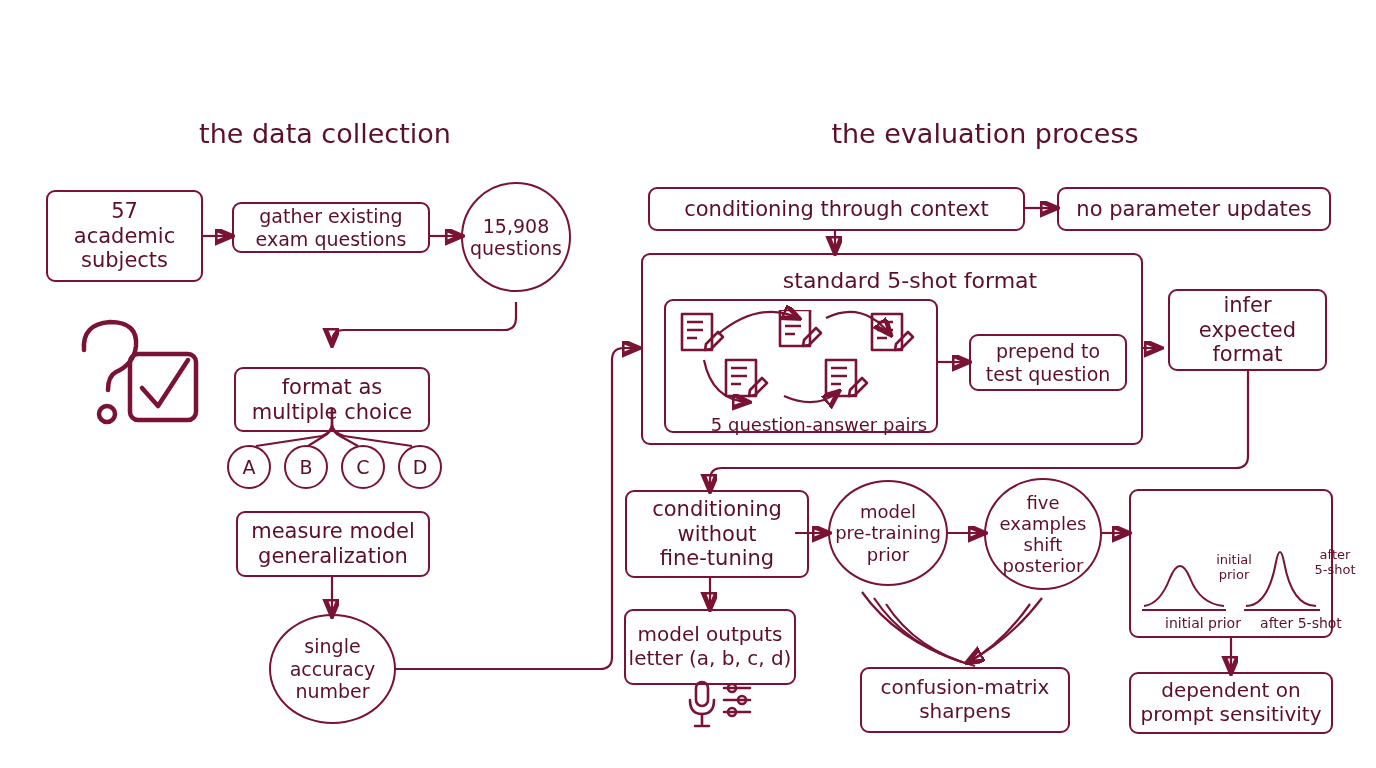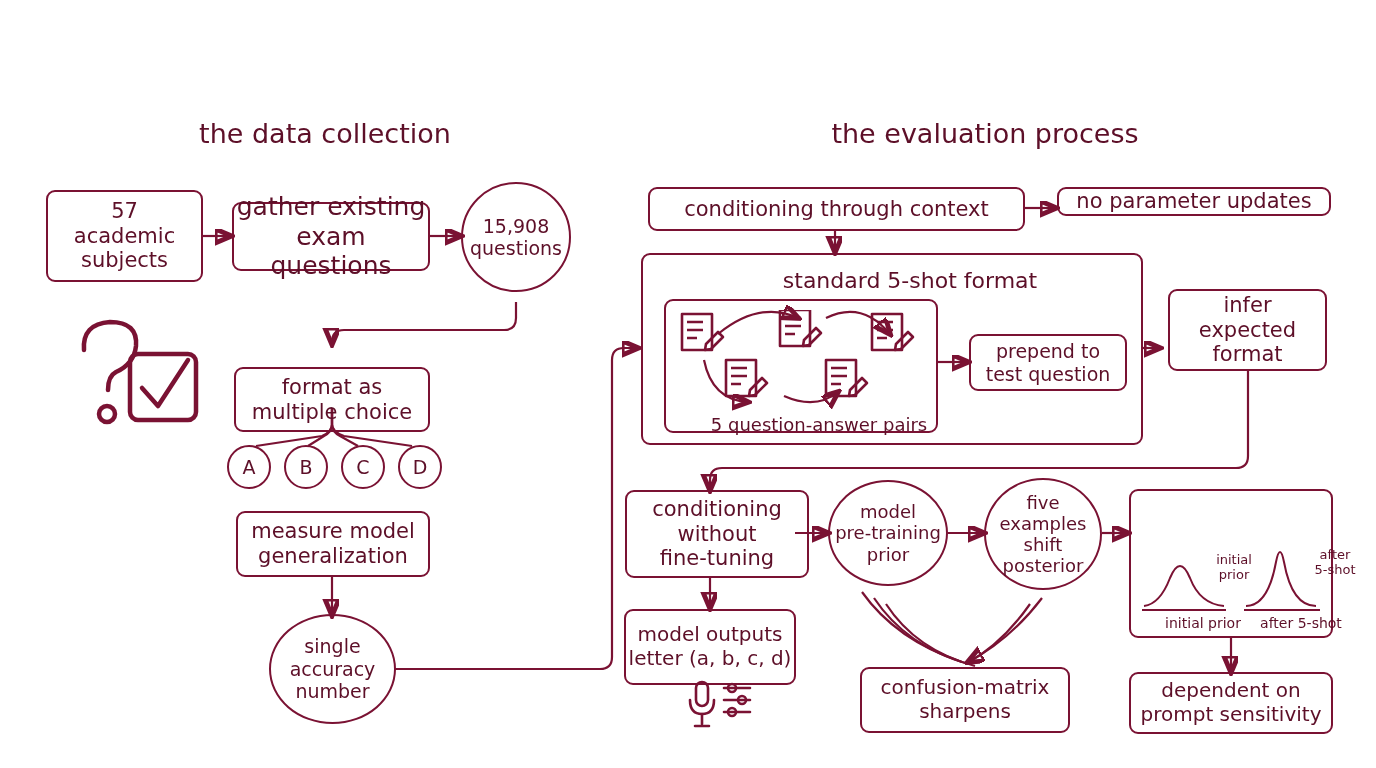--- a/index.html
+++ b/index.html
@@ -140,21 +140,21 @@
     <path d="M1042,598 Q1010,640 968,662" marker-end="url(#arrow)"></path>
     <path d="M1030,604 Q1002,644 966,664"></path>
 
     <line x1="1231" y1="638" x2="1231" y2="672" marker-end="url(#arrow)"></line>
   </svg>
 
   <div class="node rect" style="left:46px; top:190px; width:157px; height:92px; font-size:21px;">57
 academic
 subjects</div>
 
-  <div class="node rect" style="left:232px; top:202px; width:198px; height:69px; font-size:25px;">gather existing
+  <div class="node rect" style="left:232px; top:202px; width:198px; height:51px; font-size:19px;">gather existing
 exam questions</div>
 
   <div class="node circle" style="left:461px; top:182px; width:110px; height:110px; font-size:19px;">15,908
 questions</div>
 
   <div class="node rect" style="left:234px; top:343px; width:196px; height:65px; font-size:21px;margin-top:24px;">format as
 multiple choice</div>
 
   <div class="letter-circle" style="left:227px; top:445px;">A</div>
   <div class="letter-circle" style="left:284px; top:445px;">B</div>
@@ -170,21 +170,21 @@
 
   <svg class="icon-svg" style="left:66px; top:310px;" width="140" height="125" viewBox="0 0 140 125">
     <path d="M18,40 Q16,14 44,12 Q72,12 70,36 Q68,54 50,62 Q42,66 42,80" fill="none" stroke="#7a1233" stroke-width="4.5" stroke-linecap="round"></path>
     <circle cx="41" cy="104" r="8" fill="none" stroke="#7a1233" stroke-width="4.5"></circle>
     <rect x="64" y="44" width="66" height="66" rx="8" fill="none" stroke="#7a1233" stroke-width="4.5"></rect>
     <path d="M76,78 L92,96 L122,50" fill="none" stroke="#7a1233" stroke-width="4.5" stroke-linecap="round" stroke-linejoin="round"></path>
   </svg>
 
   <div class="node rect" style="left:648px; top:187px; width:377px; height:44px; font-size:21px;">conditioning through context</div>
 
-  <div class="node rect" style="left:1057px; top:187px; width:274px; height:29px; font-size:21px;">no parameter updates</div>
+  <div class="node rect" style="left:1057px; top:187px; width:274px; height:44px; font-size:21px;">no parameter updates</div>
 
   <div class="node rect" style="left:641px; top:253px; width:502px; height:192px;"></div>
   <div class="inner-label" style="left:641px; top:268px; width:502px; font-size:22px;">standard 5-shot format</div>
 
   <div class="node rect" style="left:664px; top:299px; width:274px; height:134px;"></div>
 
   <svg class="icon-svg" style="left:676px; top:310px;" width="246" height="95" viewBox="0 0 246 95">
     <g fill="none" stroke="#7a1233" stroke-width="2.6" stroke-linejoin="round">
 
       <path d="M6,4 h30 v36 h-30 z"></path>

